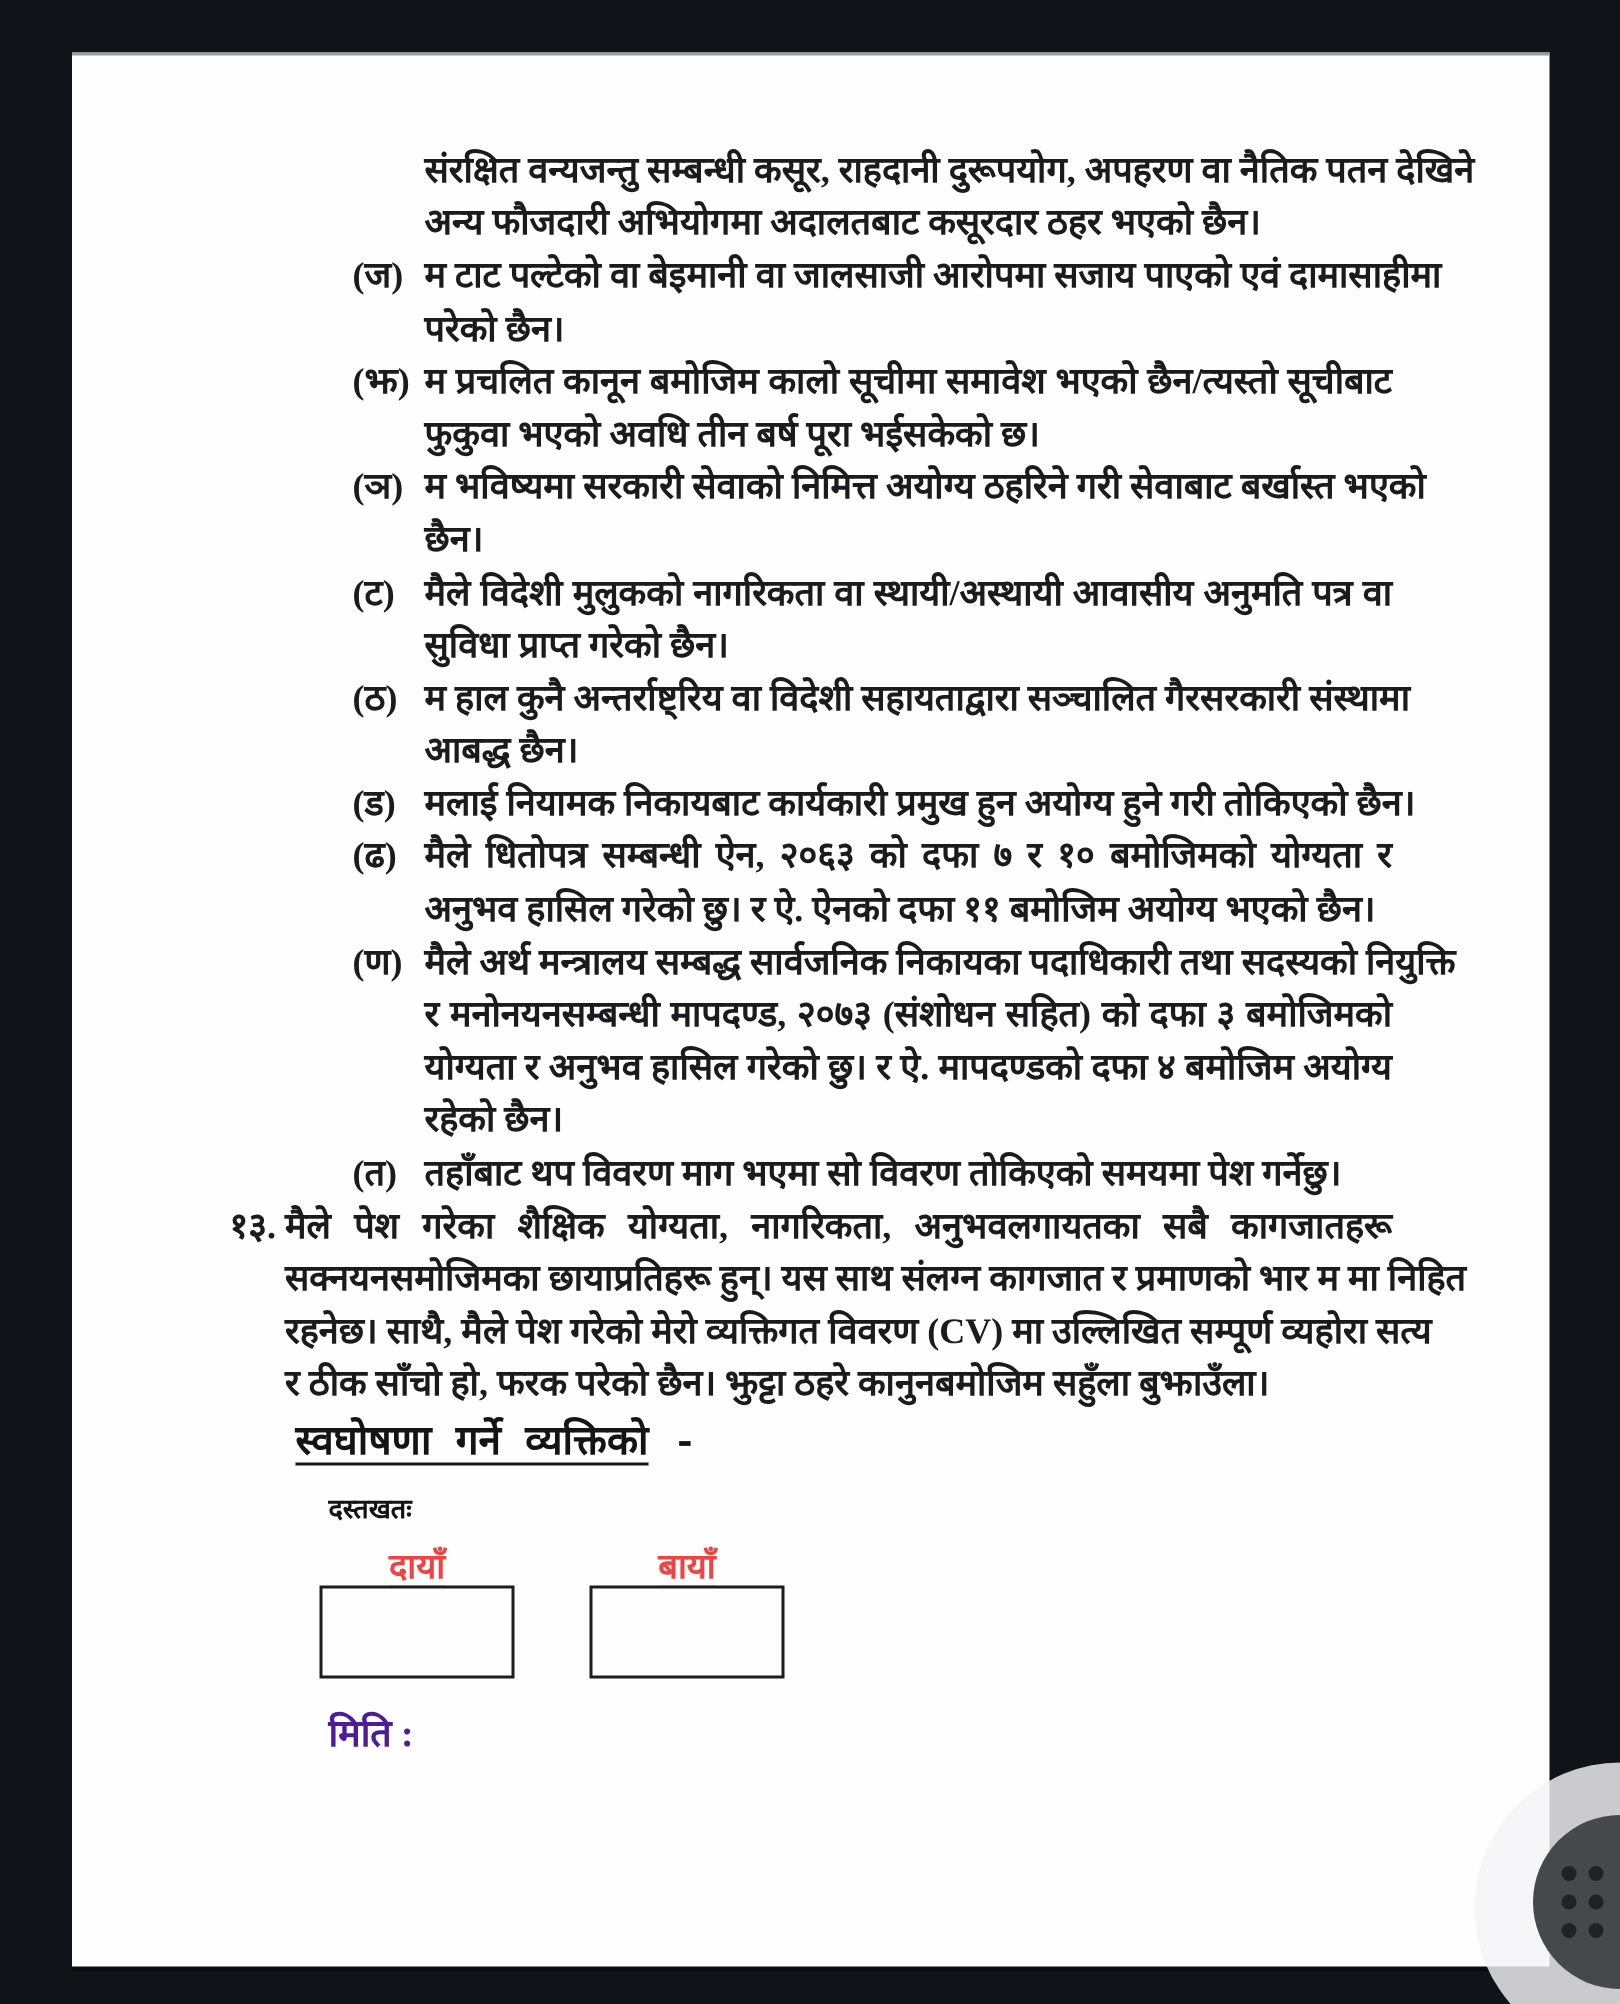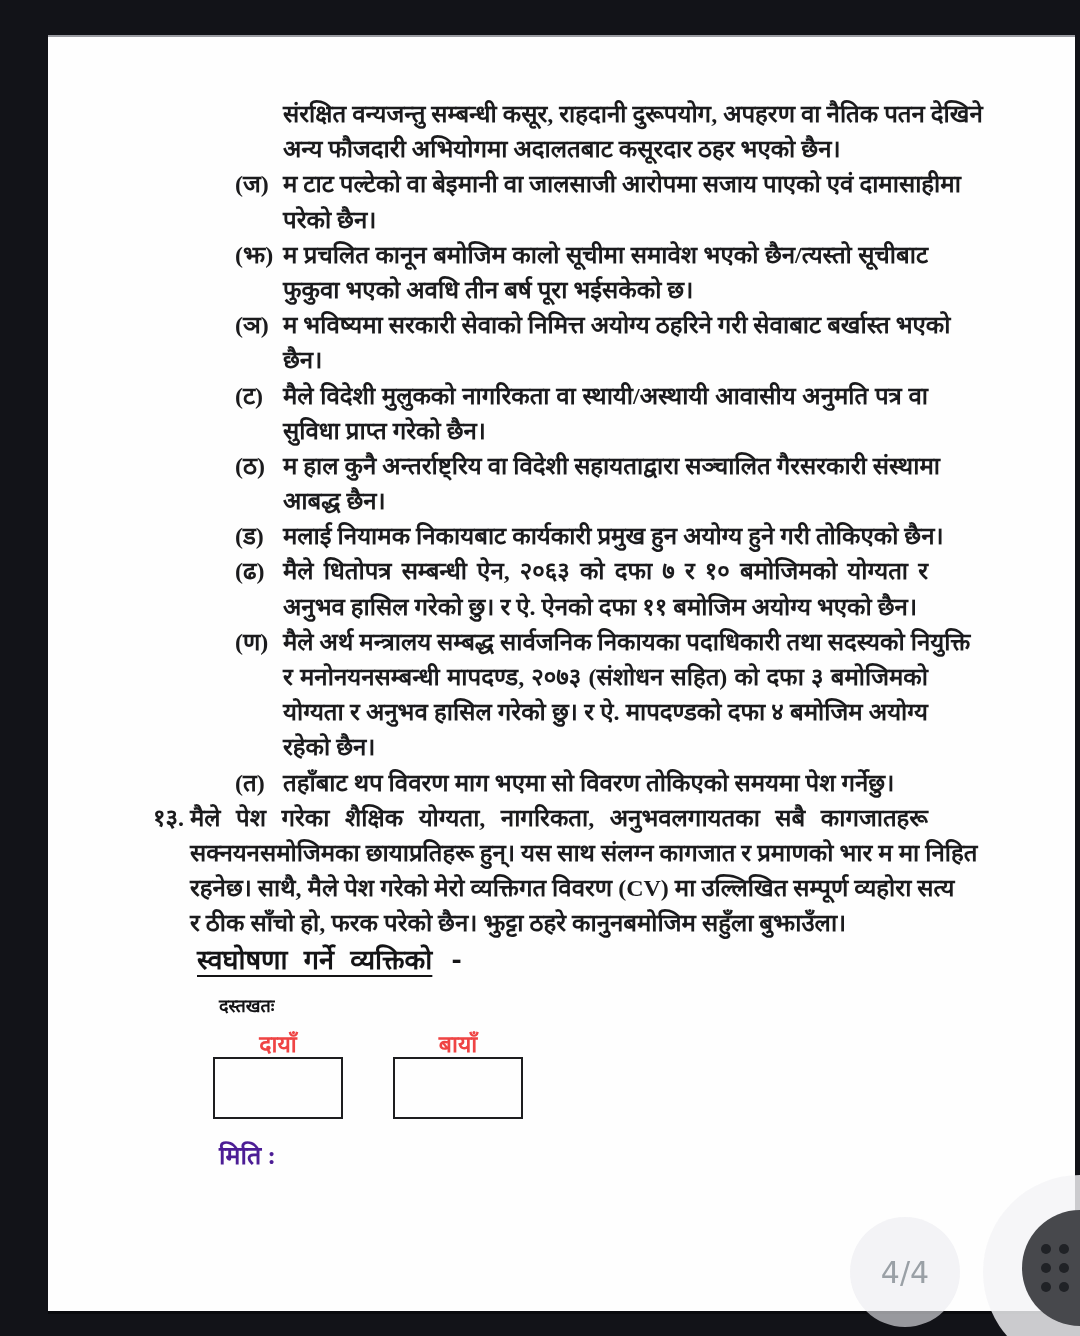--- a/index.html
+++ b/index.html
@@ -1,19 +1,19 @@
 <!DOCTYPE html>
 <html lang="ne"><head>
 <meta charset="utf-8">
 <style>
   html,body{margin:0;padding:0;background:#121318;}
   .screen{position:relative;width:1080px;height:1336px;background:#121318;overflow:hidden;
           font-family:"Liberation Serif","DejaVu Serif",serif;}
   .page{position:absolute;left:48px;top:35px;width:985px;height:1274px;background:#fefefe;
-        border-top:2px solid #9a9ba1;box-shadow:0 3px 0 rgba(0,0,0,.4);padding-left:42px;}
+        border-top:2px solid #9a9ba1;box-shadow:0 3px 0 rgba(0,0,0,.4);}
   
   .lines{position:absolute;left:235px;top:60px;width:645px;color:#1b1b1d;}
   .line{position:relative;height:35.2px;line-height:35.2px;font-size:24px;font-weight:600;
         white-space:nowrap;text-align:left;}
   .line.j{text-align:justify;text-align-last:justify;}
   .line .lbl{position:absolute;left:-48px;top:0;width:44px;text-indent:0;font-weight:600;}
   .line.wide{margin-left:-93px;width:738px;}
   .line.wide .lbl{left:-37px;}
   
   .decl-heading{position:absolute;left:149px;top:903px;font-size:27px;font-weight:bold;color:#141416;font-family:Liberation Mono, monospace;}
@@ -89,23 +89,20 @@
     </div>
 
     <div class="thumb-box right"></div>
     <div class="thumb-box left"></div>
 
     <div class="date-label">मिति :</div>
   </div>
 
   <div class="halo"></div>
 
-  <div class="badge">
-    <span>4/4</span>
-  </div>
 
   <div class="handle">
     <span class="dots">
       <i></i>
         <i></i>
         <i></i>
         <i></i>
         <i></i>
         <i></i>
     </span>

